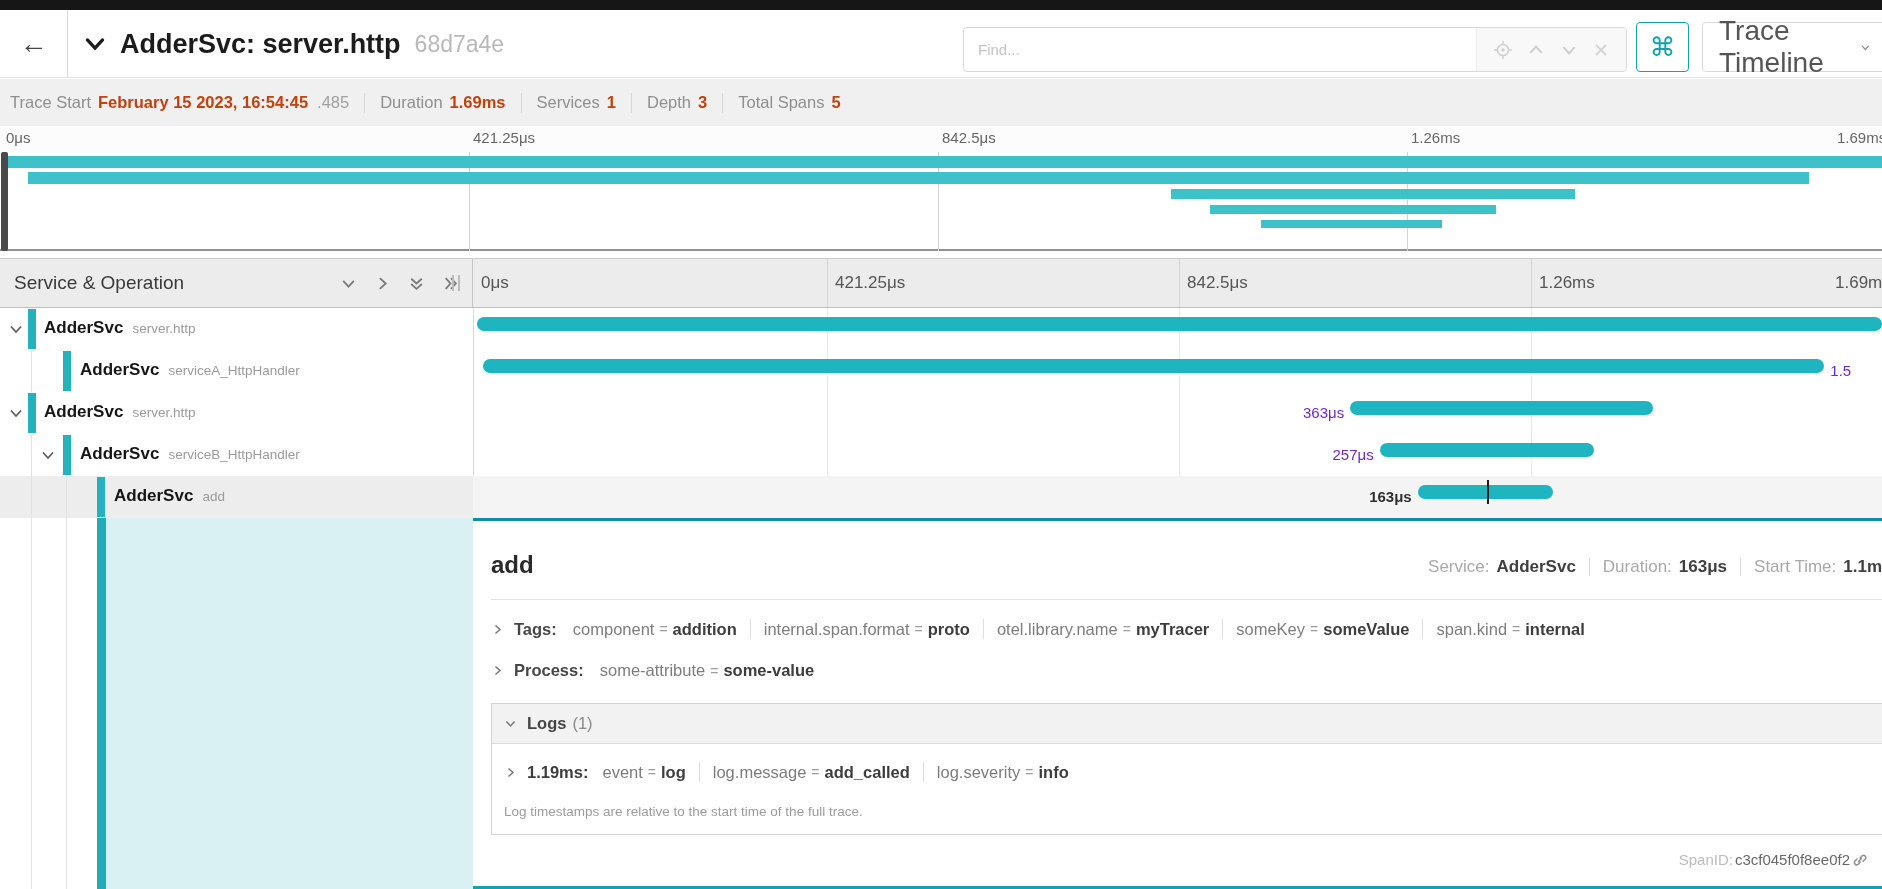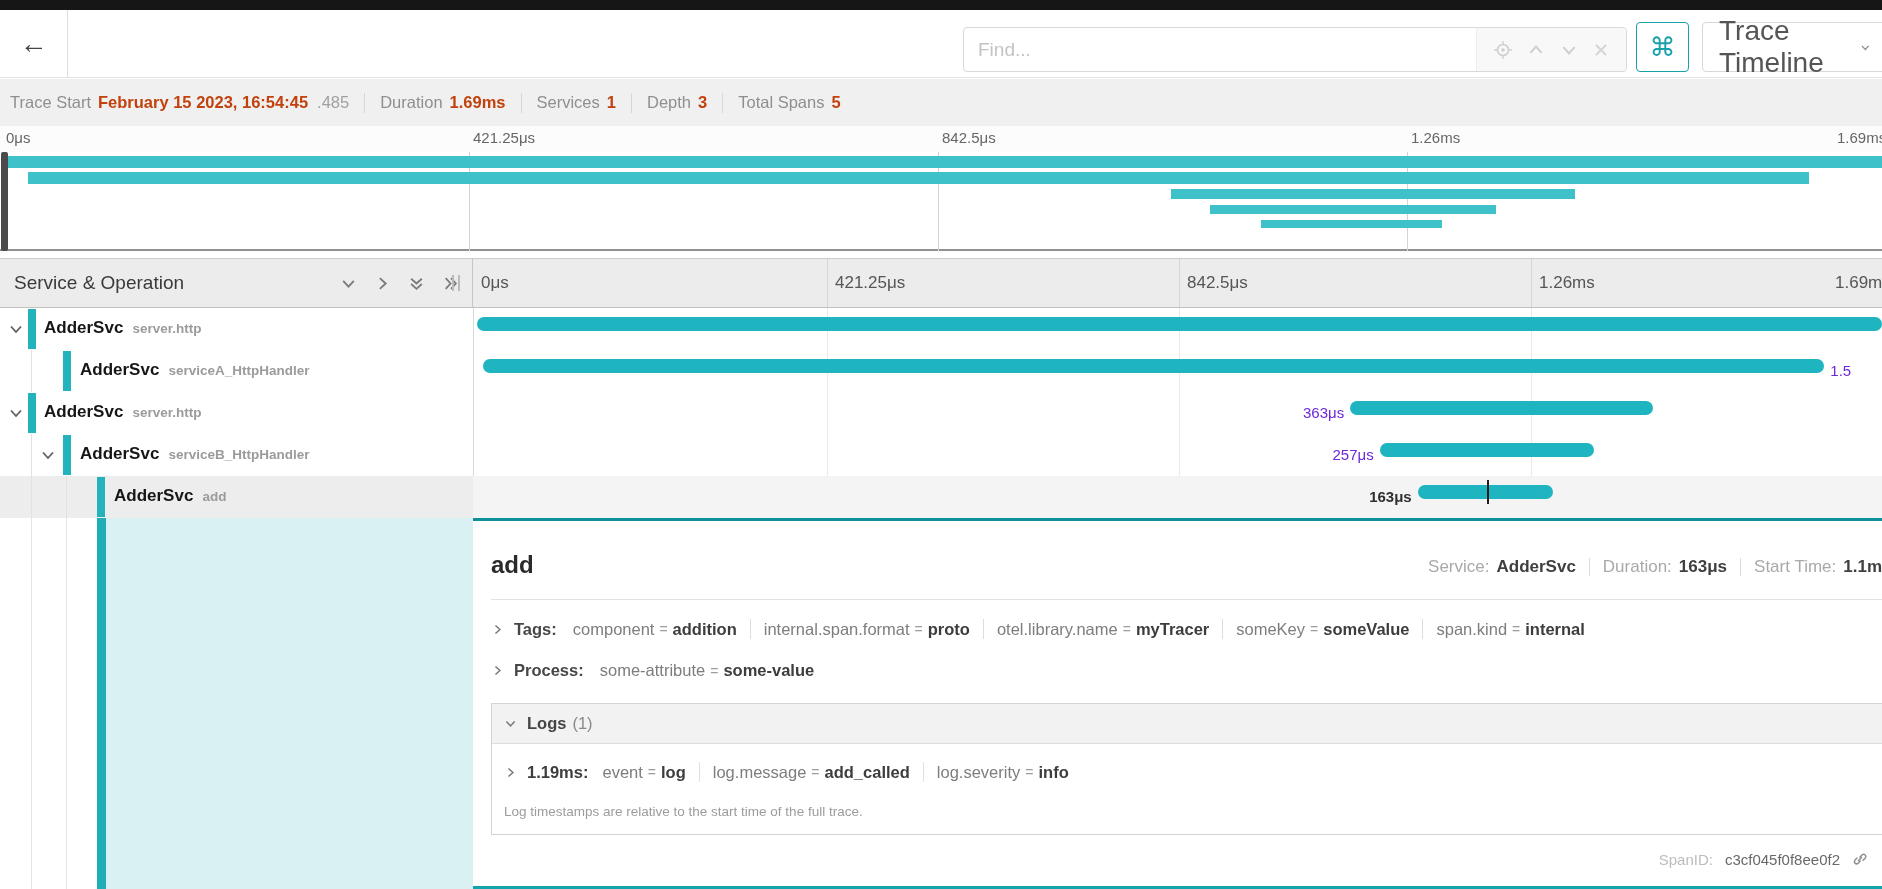--- a/index.html
+++ b/index.html
@@ -14,21 +14,21 @@
   
   #hdr { left:0; top:10px; width:1882px; height:68px; background:#fff; border-bottom:1px solid #e3e3e3; }
   #back-cell { left:0; top:0; width:68px; height:68px; border-right:1px solid #ddd;
     display:flex; align-items:center; justify-content:center; font-size:28px; color:#444; cursor:pointer; }
   #title-wrap { left:84px; top:0; height:68px; display:flex; align-items:center; gap:14px; }
   #title-wrap .tchev { display:flex; }
   .trace-title { font-size:27px; font-weight:600; color:#1c1c1c; letter-spacing:0; }
   .trace-id { font-size:23px; color:#b9b9b9; }
   #find-box { left:963px; top:17px; width:664px; height:45px; border:1px solid #d9d9d9; border-radius:4px;
     background:#fff; display:flex; align-items:stretch; }
-  #find-input { flex:1; border:0; outline:none; padding:0 14px; font-size:19px; color:#444;
+  #find-input { flex:1; border:0; outline:none; padding:0 14px; font-size:15px; color:#444;
     font-family:"Liberation Sans", sans-serif; background:transparent; }
   #find-input::placeholder { color:#c3c3c3; }
   #find-addon { width:150px; background:#f8f8f8; border-left:1px solid #eee; border-radius:0 4px 4px 0;
     display:flex; align-items:center; justify-content:space-around; padding:0 10px; }
   #find-addon .fic { display:flex; align-items:center; cursor:pointer; }
   #cmd-btn { left:1636px; top:12px; width:53px; height:50px; border:1px solid #18a0ab; border-radius:4px;
     background:#fff; display:flex; align-items:center; justify-content:center;
     font-size:26px; color:#18a0ab; cursor:pointer; }
   #view-dd { left:1702px; top:12px; width:186px; height:50px; border:1px solid #d9d9d9; border-radius:4px 0 0 4px;
     background:#fff; display:flex; align-items:center; gap:12px; padding:0 16px; cursor:pointer; }
@@ -68,21 +68,21 @@
   #rows { left:0; top:308px; width:1882px; height:210px; }
   .rows-grid { top:0; width:1px; height:210px; background:#e9e9e9; }
   #rows-colborder { left:473px; top:0; width:1px; height:210px; background:#d9d9d9; }
   .srow { position:absolute; left:0; width:1882px; height:42px; cursor:pointer; }
   .name-cell { position:absolute; left:0; top:0; width:473px; height:42px; }
   .graph-cell { position:absolute; left:475px; top:0; width:1407px; height:42px; }
   .guide { position:absolute; top:0; width:1px; height:42px; background:#e2e2e2; }
   .accent { position:absolute; top:1px; width:8px; height:40px; background:#24b2bc; }
   .rchev { position:absolute; top:13px; display:flex; cursor:pointer; }
   .svc-name { position:absolute; top:10px; font-size:17px; font-weight:600; color:#161616; white-space:nowrap; }
-  .op-name { font-size:13.5px; font-weight:700; color:#9b9b9b; margin-left:9px; }
+  .op-name { font-size:13.5px; font-weight:400; color:#9b9b9b; margin-left:9px; }
   .span-bar { position:absolute; top:9px; height:14px; background:#1fb5c0; border-radius:7px; }
   .dur-label { position:absolute; top:12px; font-size:15px; color:#6d28d9; white-space:nowrap; padding:0 6px; }
   .srow.selected { background:#f4f4f4;padding-left:34px; }
   .srow.selected .name-cell { background:#ededed; }
   .srow.selected .dur-label { color:#2f2f2f; font-weight:600; }
   .caret { position:absolute; top:4px; width:2px; height:24px; background:#1d1d1d; display:none; }
 
   
   #detail { left:0; top:518px; width:1882px; height:371px; background:#fff; }
   .det-guide { top:0; width:1px; height:371px; background:#e4e4e4; }
@@ -103,36 +103,45 @@
   .kv-val { font-size:16.5px; color:#3d3d3d; font-weight:600; }
   .kv-sep { width:1px; height:20px; background:#dedede; margin:0 13px; }
   #logs-box { left:18px; top:182px; width:1563px; height:132px; border:1px solid #d4d4d4; background:#fff; }
   #logs-head { left:0; top:0; width:100%; height:40px; background:#f2f2f2; border-bottom:1px solid #ddd;
     display:flex; align-items:center; padding-left:12px; cursor:pointer; }
   #logs-head .lh-label { font-size:16.5px; font-weight:bold; color:#454545; margin:0 6px 0 10px; }
   #logs-head .lh-count { font-size:16.5px; color:#8a8a8a; }
   #log-entry { left:0; top:40px; width:100%; height:56px; display:flex; align-items:center; padding-left:12px; cursor:pointer; }
   #log-entry .le-time { font-size:16.5px; font-weight:bold; color:#3d3d3d; margin:0 14px 0 10px; }
   #logs-note { left:12px; top:100px; font-size:13.5px; color:#9c9c9c; }
-  #spanid-row { right:14px; top:330px; display:flex; align-items:flex-start; gap:12px; }
+  #spanid-row { right:14px; top:330px; display:flex; align-items:center; gap:2px; }
   #spanid-label { font-size:15px; color:#bcbcbc; }
   #spanid-value { font-size:15px; color:#686868; }
   #link-icon { display:flex; cursor:pointer; }
   #det-bottomline { left:0; top:365px; width:1409px; height:3px; background:#12a4ad; }
 </style>
 </head>
 <body>
 
 <div id="app">
 
   <div id="topstrip" class="abs"></div>
 
   <div id="hdr" class="abs">
     <div id="back-cell" class="abs">
       <span>←</span>
+    </div>
+    <div id="title-wrap" class="abs">
+      <span class="tchev">
+        <svg width="22" height="22" viewBox="0 0 16 16">
+            <path d="M2.5 5l5.5 6 5.5-6" fill="none" stroke="#1c1c1c" stroke-width="2.4" stroke-linecap="round"></path>
+          </svg>
+      </span>
+      <span class="trace-title">AdderSvc: server.http</span>
+      <span class="trace-id">68d7a4e</span>
     </div>
     <div id="find-box" class="abs">
       <input id="find-input" placeholder="Find..." style="">
       <div id="find-addon">
         <span class="fic">
           <svg width="18" height="18" viewBox="0 0 18 18">
               <circle cx="9" cy="9" r="5.5" fill="none" stroke="#cfcfcf" stroke-width="1.6"></circle>
               <circle cx="9" cy="9" r="1.8" fill="#cfcfcf"></circle>
               <path d="M9 0v3M9 15v3M0 9h3M15 9h3" stroke="#cfcfcf" stroke-width="1.4"></path>
             </svg>

